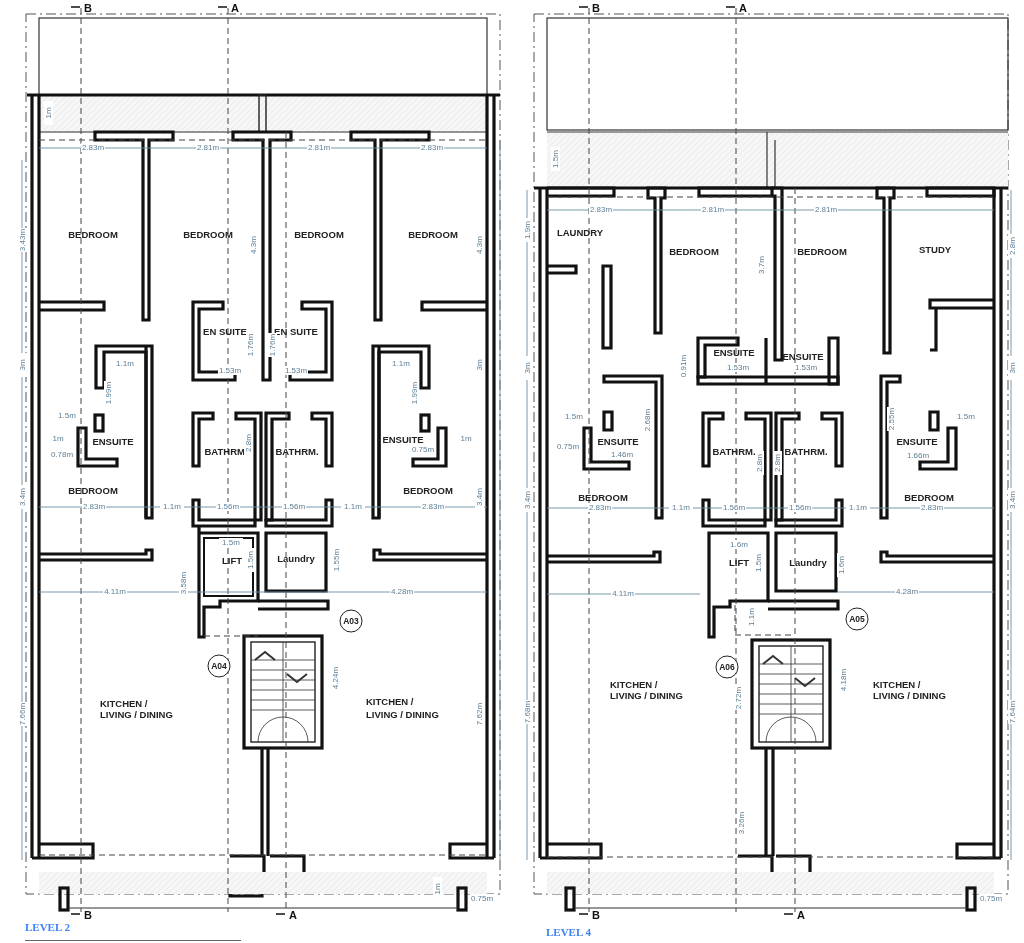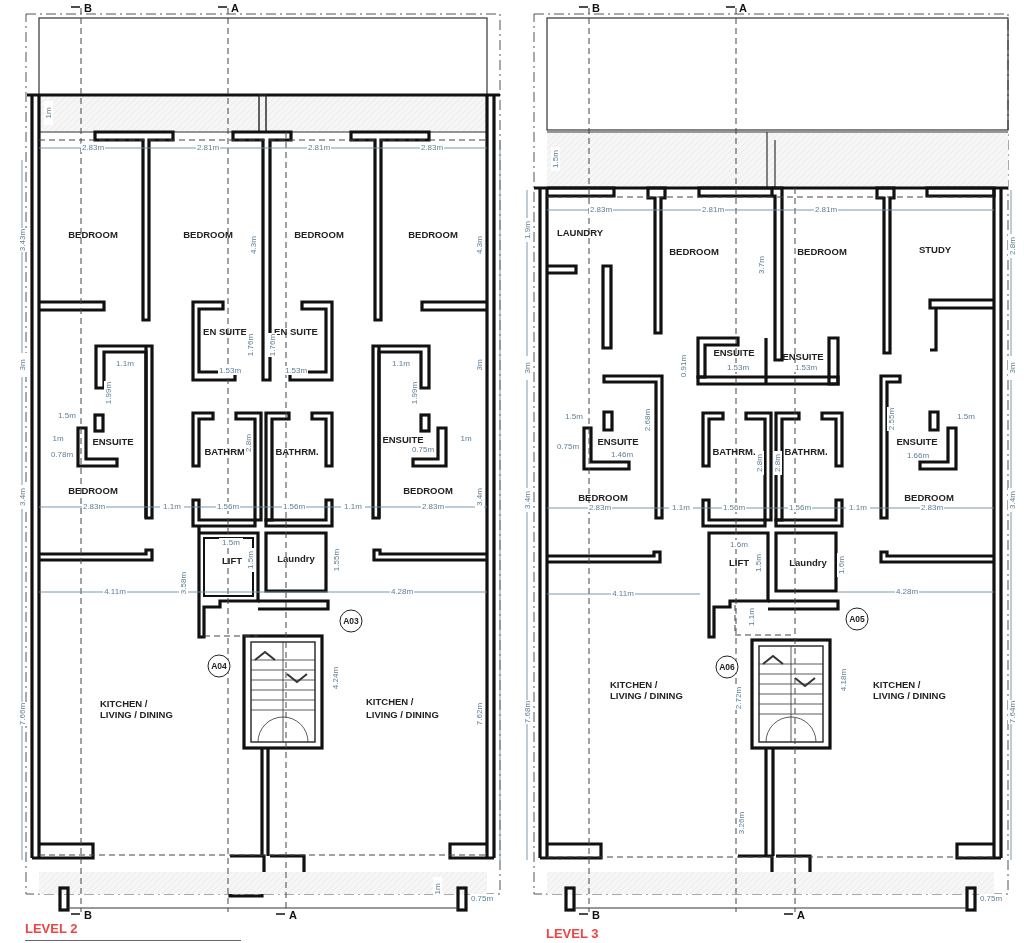--- a/index.html
+++ b/index.html
@@ -10,21 +10,21 @@
   .outline { fill:none; stroke:#333; stroke-width:1.2; }
   .grid { fill:none; stroke:#444; stroke-width:1; stroke-dasharray:6 4; }
   .axis { fill:none; stroke:#555; stroke-width:1; stroke-dasharray:10 4 2 4; }
   .dim { fill:none; stroke:#6a8ea6; stroke-width:0.9; }
   .dimtxt { fill:#5d7f96; font-size:8px; font-family:"Liberation Sans", sans-serif; }
   .room { fill:#222; font-size:9.5px; font-weight:bold; font-family:"Liberation Sans", sans-serif; }
   .tag { fill:#fff; stroke:#222; stroke-width:1; }
   .tagtxt { fill:#222; font-size:8.5px; font-weight:bold; font-family:"Liberation Sans", sans-serif; }
   .sect { fill:#111; font-size:11px; font-weight:bold; font-family:"Liberation Sans", sans-serif; }
   .stair { fill:none; stroke:#333; stroke-width:0.8; }
-  .lvl { position:absolute; font-size:13px; font-weight:bold; color:#ef4444; font-family:Liberation Sans, sans-serif; }
+  .lvl { position:absolute; font-size:11px; font-weight:bold; color:#3b82f6; font-family:Liberation Serif, serif; }
   .lvl-line { position:absolute; height:1px; background:#666; }
 </style>
 </head>
 <body>
 
 <svg width="1024" height="943" viewBox="0 0 1024 943">
   <defs>
     <pattern id="hatch" width="6" height="6" patternUnits="userSpaceOnUse">
       <rect width="6" height="6" fill="#f6f6f6"></rect>
       <path d="M0,6 L6,0" stroke="#e2e2e2" stroke-width="0.6"></path>
@@ -450,13 +450,13 @@
         <circle cx="857" cy="619" r="11" class="tag"></circle>
         <text x="857" y="622" class="tagtxt" text-anchor="middle">A05</text>
         <circle cx="727" cy="667" r="11" class="tag"></circle>
         <text x="727" y="670" class="tagtxt" text-anchor="middle">A06</text>
       </g>
   </g>
 </svg>
 
 <div class="lvl" style="left:25px; top:921px;">LEVEL 2</div>
 <div class="lvl-line" style="left:25px; top:940px; width:216px;"></div>
-<div class="lvl" style="left:546px; top:926px;">LEVEL 3</div>
+<div class="lvl" style="left:546px; top:926px;">LEVEL 4</div>
 
 </body></html>

